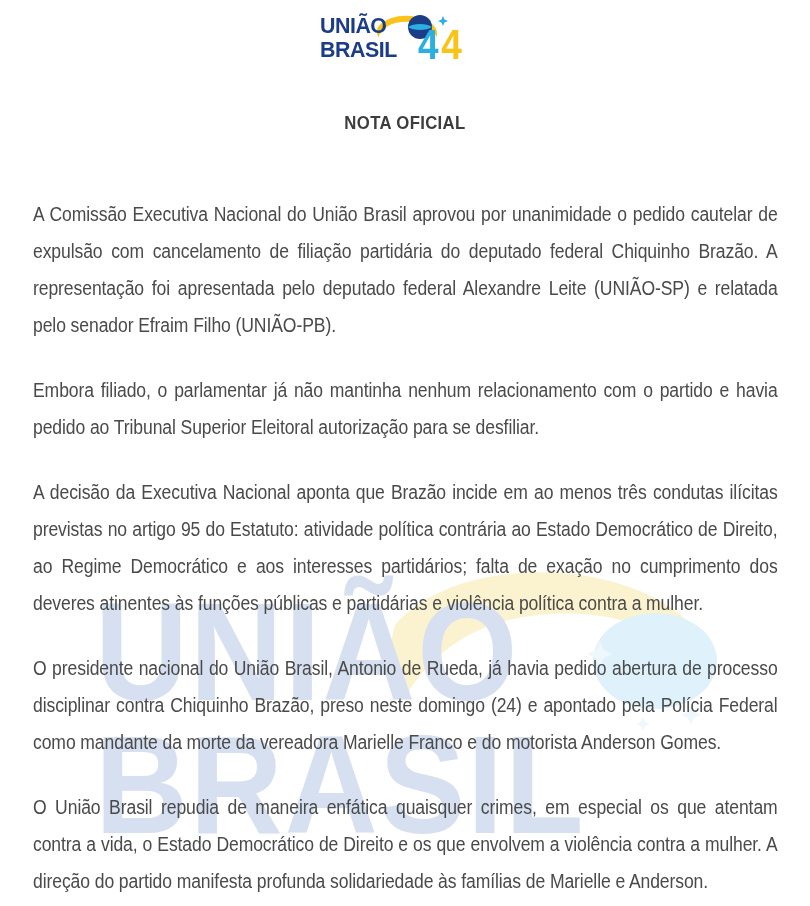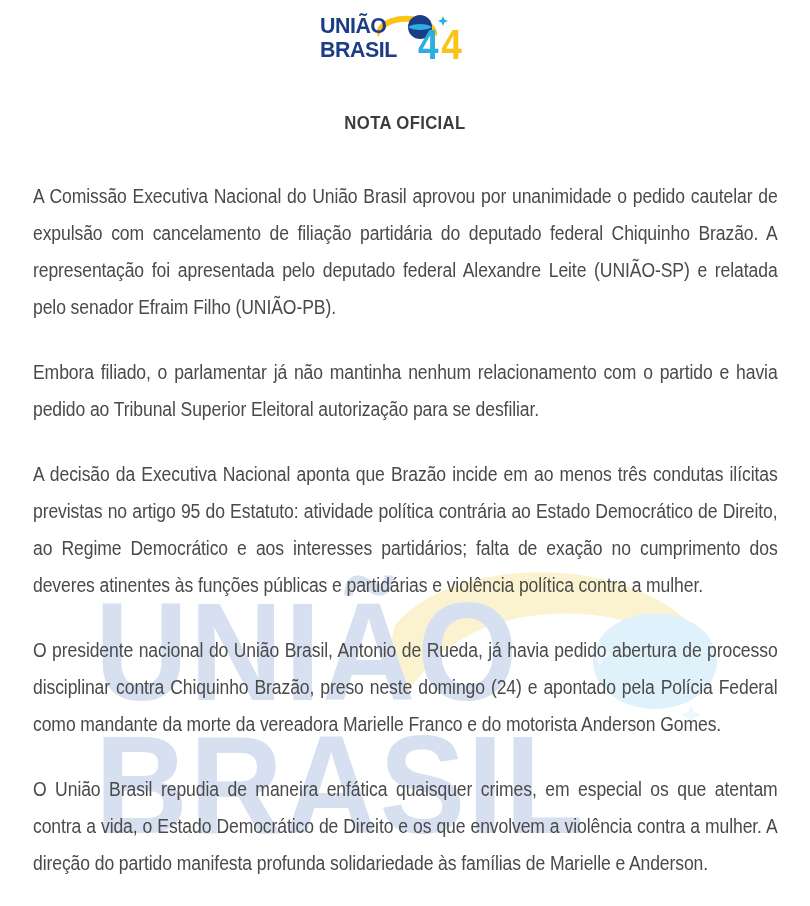--- a/index.html
+++ b/index.html
@@ -74,21 +74,21 @@
     font-size: 19px;
     font-weight: bold;
     letter-spacing: 0.4px;
     color: #3d3d3d;
     font-family: "Liberation Sans", "DejaVu Sans", sans-serif;
     transform: scaleX(0.88);
     transform-origin: center center;
   }
   .body-copy {
     position: absolute;
-    top: 178px;
+    top: 196px;
     left: 33px;
     width: 744px;
   }
   .para {
     margin: 0 0 28px 0;
     text-align: justify;
     font-size: 19.5px;
     line-height: 37px;
     color: #4a4a4a;
     font-family: "Liberation Sans", "DejaVu Sans", sans-serif;

